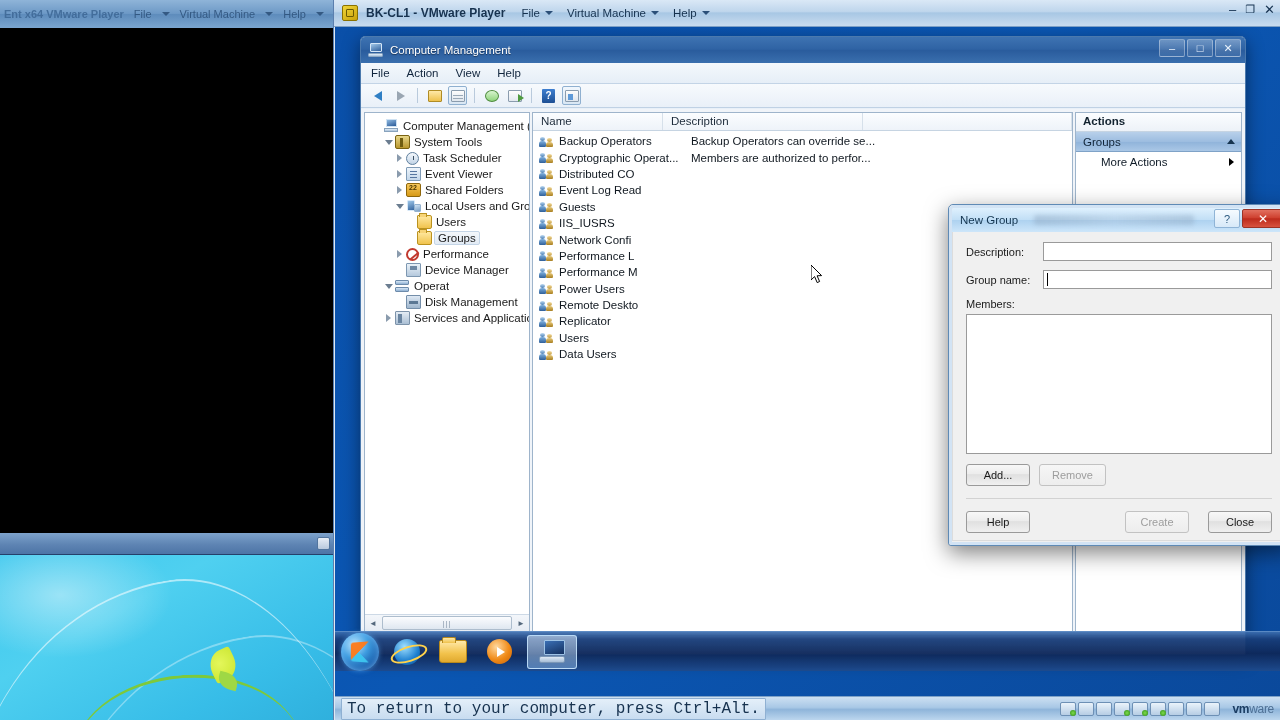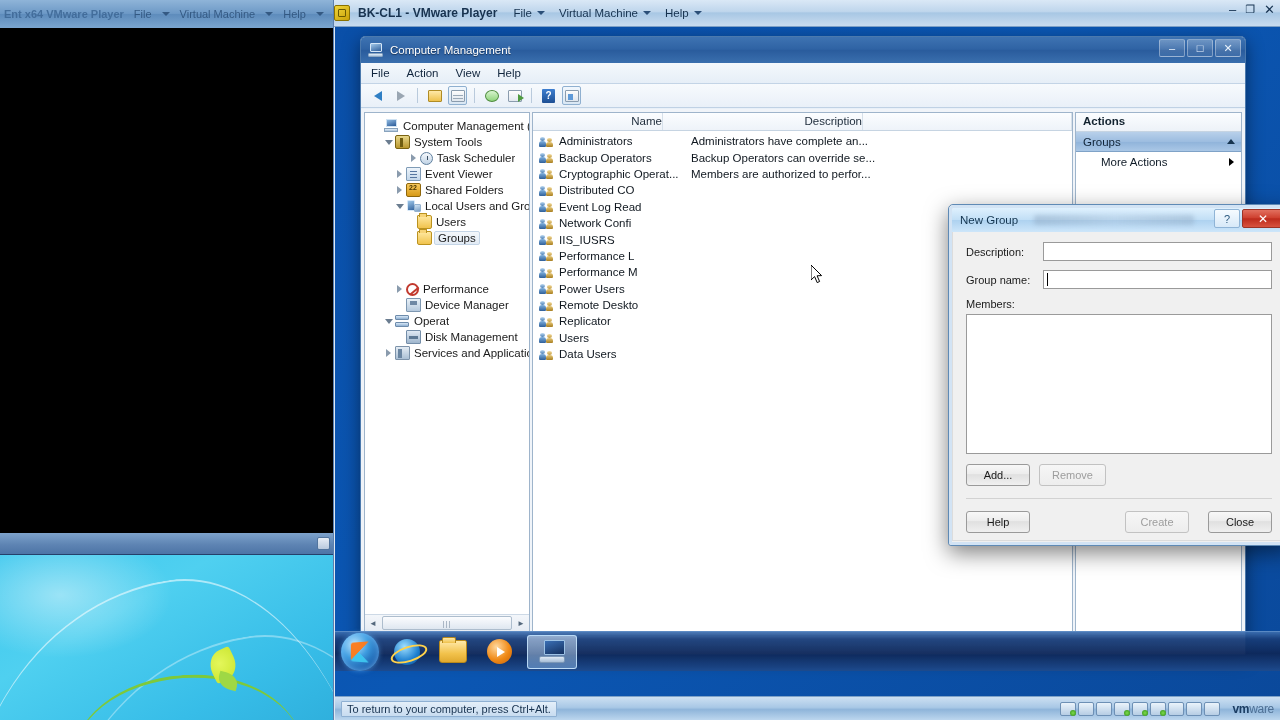--- a/index.html
+++ b/index.html
@@ -73,21 +73,21 @@
   
   .vm-window {
     position: absolute; left: 333px; top: 0; width: 947px; height: 720px;
     background: #dfe9f3;
     border-left: 1px solid #5b7fae;
   }
   .vm-titlebar {
     position: absolute; left: 0; top: 0; width: 947px; height: 27px;
     background: linear-gradient(180deg,#dae8f6 0%,#bfd6ec 44%,#a8c7e4 50%,#c9dcef 100%);
     border-bottom: 1px solid #7da0c6;
-    display: flex; align-items: center; 
+    display: flex; align-items: center; padding-left: 8px;
   }
   .vm-icon {
     width: 16px; height: 16px; margin-right: 8px; flex: none;
     background: linear-gradient(145deg,#f0d53a,#c9a209);
     border: 1px solid #8a7200; border-radius: 2px;
     position: relative;
   }
   .vm-icon::after {
     content: ""; position: absolute; left: 3px; top: 3px; right: 3px; bottom: 3px;
     border: 1px solid #6b5a00; border-radius: 1px;
@@ -339,21 +339,21 @@
   .hs-arrow { width: 16px; height: 15px; display:flex;align-items:center;justify-content:center; color:#54687c; font-size:8px; }
   .hs-thumb {
     flex: 1; height: 14px; margin: 0 1px;
     background: linear-gradient(180deg,#fbfcfe,#dfe7f0); border: 1px solid #adbdcd; border-radius: 2px;
     display: flex; align-items: center; justify-content: center; color: #8a9bac; font-size: 8px; letter-spacing: 1px;
   }
 
   
   .lst-head {
     height: 18px; display: flex; background: linear-gradient(180deg,#fbfdff,#eef3f9);
-    border-bottom: 1px solid #c6d4e2; font-size: 11.5px; color: #1d2b3a; text-align: right;
+    border-bottom: 1px solid #c6d4e2; font-size: 11.5px; color: #1d2b3a;
   }
   .lst-head div { padding: 2px 0 0 8px; border-right: 1px solid #d6e0ea; }
   .lh-name { width: 130px; flex: none; }
   .lh-desc { width: 200px; flex: none; }
   .lh-rest { flex: 1; }
   .lst-body { flex: 1; overflow: hidden; padding-top: 2px; position: relative; }
   .lrow { height: 16.4px; display: flex; align-items: center; font-size: 11.5px; color: #101820; }
   .grp-ic { width: 15px; height: 13px; margin: 0 5px 0 6px; flex: none; position: relative; }
   .grp-ic .p1{position:absolute;left:0;top:2px;width:8px;height:10px;}
   .grp-ic .p1::before{content:"";position:absolute;left:1px;top:0;width:5px;height:4px;border-radius:50%;background:linear-gradient(180deg,#bcd9f2,#4b7fb5);}
@@ -461,22 +461,22 @@
   .cursor svg { display: block; }
 
   
   .vm-status {
     position: absolute; left: 1px; bottom: 0; width: 945px; height: 24px;
     background: linear-gradient(180deg,#cde0f2 0%,#a9c8e6 45%,#8fb5da 55%,#bcd6ee 100%);
     border-top: 1px solid #7ea2c8;
     display: flex; align-items: center; padding: 0 6px;
   }
   .vm-hint {
-    font-size: 11px; color: #17324f; background: linear-gradient(180deg,#e4eff9,#c8dcf0);
-    border: 1px solid #8fb0d2; padding: 1px 5px; border-radius: 1px;
+    font-size: 16px; color: #17324f; background: linear-gradient(180deg,#e4eff9,#c8dcf0);
+    border: 1px solid #8fb0d2; padding: 1px 5px; border-radius: 1px; font-family: Liberation Mono, monospace;
   }
   .vm-status-icons { margin-left: auto; display: flex; align-items: center; gap: 2px; }
   .vsi {
     width: 16px; height: 14px; border: 1px solid #6d90b5; border-radius: 2px;
     background: linear-gradient(180deg,#eaf3fb,#b6cde4); position: relative;
   }
   .vsi::after {
     content: ""; position: absolute; right: -1px; bottom: -1px; width: 6px; height: 6px;
     background: radial-gradient(circle,#7ddc4c,#2d8b14); border-radius: 50%;
   }
@@ -607,21 +607,21 @@
                   </span>
                   <span class="tlabel">Computer Management (Local</span>
                 </div>
                 <div class="tnode" style="padding-left: 11px;">
                   <span class="tw">
                     <span class="tri-o"></span>
                   </span>
                   <span class="ticon ti-tools"></span>
                   <span class="tlabel">System Tools</span>
                 </div>
-                <div class="tnode" style="padding-left: 22px; justify-content: center;">
+                <div class="tnode" style="padding-left: 22px;">
                   <span class="tw">
                     <span class="tri-c"></span>
                   </span>
                   <span class="ticon ti-clock"></span>
                   <span class="tlabel">Task Scheduler</span>
                 </div>
                 <div class="tnode" style="padding-left: 22px;">
                   <span class="tw">
                     <span class="tri-c"></span>
                   </span>
@@ -648,21 +648,21 @@
                 <div class="tnode" style="padding-left: 33px;">
                   <span class="tw"></span>
                   <span class="ticon ti-folder"></span>
                   <span class="tlabel">Users</span>
                 </div>
                 <div class="tnode sel" style="padding-left: 33px;">
                   <span class="tw"></span>
                   <span class="ticon ti-folder"></span>
                   <span class="tlabel">Groups</span>
                 </div>
-                <div class="tnode" style="padding-left: 22px; margin-top: 35px;">
+                <div class="tnode" style="padding-left: 22px;">
                   <span class="tw">
                     <span class="tri-c"></span>
                   </span>
                   <span class="ticon ti-perf"></span>
                   <span class="tlabel">Performance</span>
                 </div>
                 <div class="tnode" style="padding-left: 22px;">
                   <span class="tw"></span>
                   <span class="ticon ti-dev"></span>
                   <span class="tlabel">Device Manager</span>
@@ -702,28 +702,20 @@
               <div class="lh-name">Name</div>
               <div class="lh-desc">Description</div>
               <div class="lh-rest"></div>
             </div>
             <div class="lst-body" id="list-container">
                 <div class="lrow">
                   <span class="grp-ic">
                     <span class="p1"></span>
                     <span class="p2"></span>
                   </span>
-                  <span class="nm">Administrators</span>
-                  <span class="ds">Administrators have complete an...</span>
-                </div>
-                <div class="lrow">
-                  <span class="grp-ic">
-                    <span class="p1"></span>
-                    <span class="p2"></span>
-                  </span>
                   <span class="nm">Backup Operators</span>
                   <span class="ds">Backup Operators can override se...</span>
                 </div>
                 <div class="lrow">
                   <span class="grp-ic">
                     <span class="p1"></span>
                     <span class="p2"></span>
                   </span>
                   <span class="nm">Cryptographic Operat...</span>
                   <span class="ds">Members are authorized to perfor...</span>
@@ -742,29 +734,37 @@
                     <span class="p2"></span>
                   </span>
                   <span class="nm">Event Log Read</span>
                   <span class="ds"></span>
                 </div>
                 <div class="lrow">
                   <span class="grp-ic">
                     <span class="p1"></span>
                     <span class="p2"></span>
                   </span>
+                  <span class="nm">Guests</span>
+                  <span class="ds"></span>
+                </div>
+                <div class="lrow">
+                  <span class="grp-ic">
+                    <span class="p1"></span>
+                    <span class="p2"></span>
+                  </span>
+                  <span class="nm">IIS_IUSRS</span>
+                  <span class="ds"></span>
+                </div>
+                <div class="lrow">
+                  <span class="grp-ic">
+                    <span class="p1"></span>
+                    <span class="p2"></span>
+                  </span>
                   <span class="nm">Network Confi</span>
-                  <span class="ds"></span>
-                </div>
-                <div class="lrow">
-                  <span class="grp-ic">
-                    <span class="p1"></span>
-                    <span class="p2"></span>
-                  </span>
-                  <span class="nm">IIS_IUSRS</span>
                   <span class="ds"></span>
                 </div>
                 <div class="lrow">
                   <span class="grp-ic">
                     <span class="p1"></span>
                     <span class="p2"></span>
                   </span>
                   <span class="nm">Performance L</span>
                   <span class="ds"></span>
                 </div>

